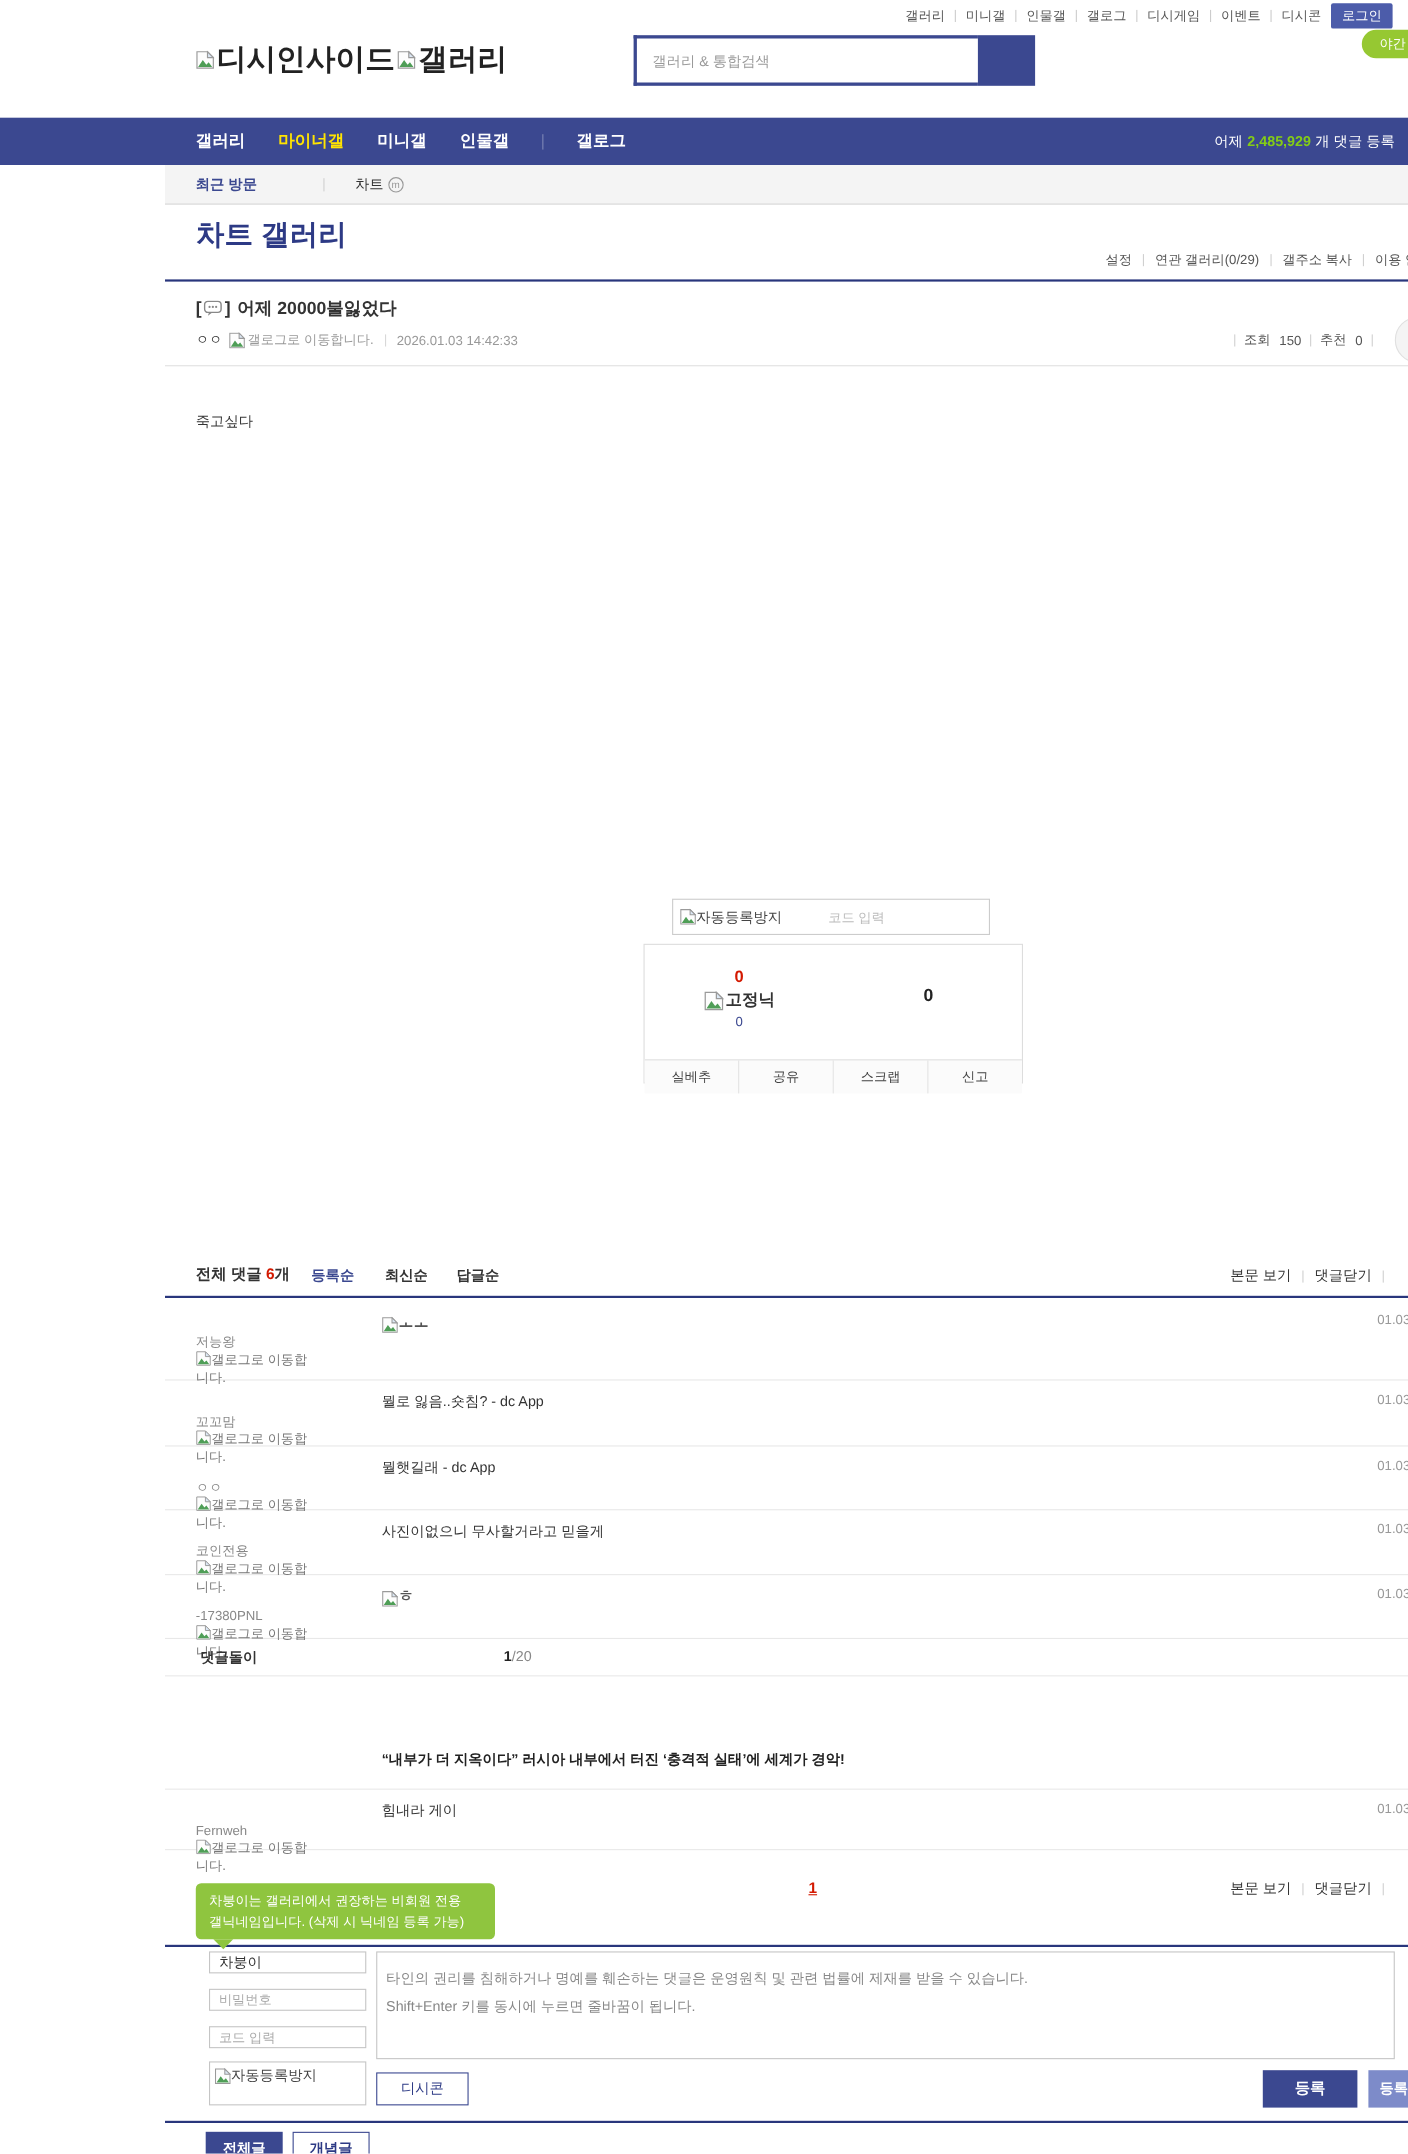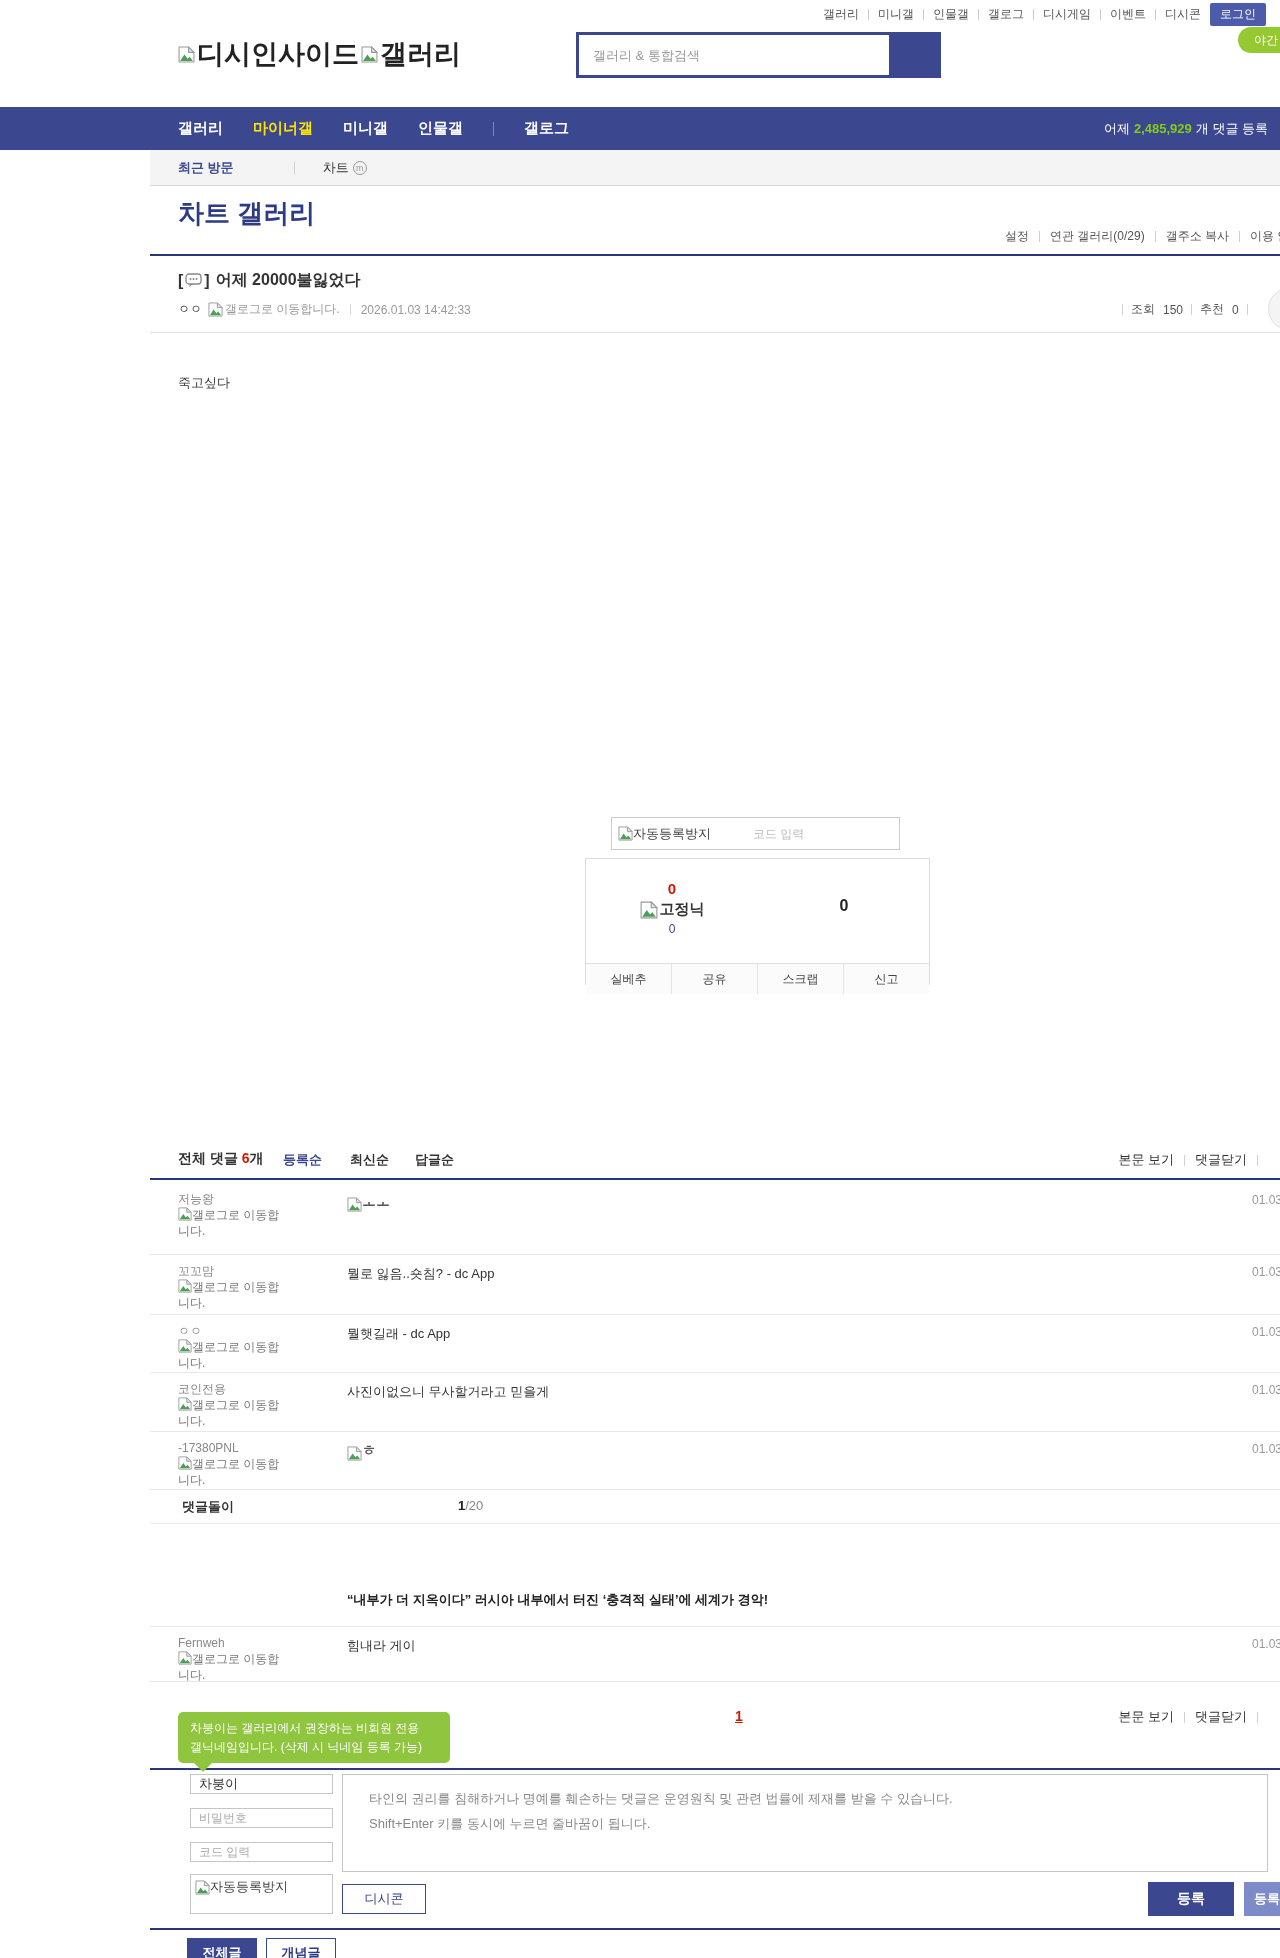--- a/index.html
+++ b/index.html
@@ -78,21 +78,21 @@
   .c-total b { color:#d31900; }
   .c-sort1 { position:absolute; left:133px; top:1px; font-weight:bold; color:#3b4890; cursor:pointer; }
   .c-sort2 { position:absolute; left:200px; top:1px; font-weight:bold; color:#333; cursor:pointer; }
   .c-sort3 { position:absolute; left:265px; top:1px; font-weight:bold; color:#333; cursor:pointer; }
   .c-right { position:absolute; right:22px; top:1px; display:flex; gap:10px; align-items:center; white-space:nowrap; }
   .c-right span { cursor:pointer; }
   .hr-navy-2 { position:absolute; top:1178px; left:150px; width:1130px; height:2px; background:#29367c; }
 
   .c-row { position:absolute; left:150px; width:1130px; border-bottom:1px solid #e8e8e8; }
   .c-name { position:absolute; left:28px; top:8px; width:110px; font-size:12px; color:#888; line-height:1.35; }
-  .c-nick { color:#888; cursor:pointer; }
+  .c-nick { color:#888; cursor:pointer;margin-top:21px; }
   .c-gallog { color:#777; cursor:pointer; }
   .c-gallog svg { vertical-align:-2px; }
   .c-text { position:absolute; left:197px; top:10px; font-size:13px; color:#333; }
   .c-date { position:absolute; left:1102px; top:10px; font-size:12px; color:#999; white-space:nowrap; }
   .c-alt { font-size:14px; color:#555; vertical-align:6px;font-weight:bold; }
 
   .bot-row { position:absolute; top:1490px; left:150px; width:1130px; height:34px; border-bottom:1px solid #e8e8e8; }
   .bot-name { position:absolute; left:32px; top:8px; font-size:13px; font-weight:bold; color:#333; }
   .bot-page { position:absolute; left:308px; top:8px; font-size:13px; color:#888; }
   .bot-page b { color:#222; }
@@ -111,21 +111,21 @@
 
   .hr-navy-3 { position:absolute; top:1768px; left:150px; width:1130px; height:2px; background:#29367c; }
 
   
   .f-input { position:absolute; left:190px; width:143px; height:20px; border:1px solid #c5c5c5; padding:0 8px; font-size:12px; color:#333; outline:none; }
   .f-input::placeholder { color:#aaa; }
   .f-nick { top:1774px; font-size:13px; }
   .f-pass { top:1808px; }
   .f-code { top:1842px; }
   .f-capbox { position:absolute; left:190px; top:1874px; width:143px; height:40px; border:1px solid #c5c5c5; display:flex; align-items:flex-start; padding:3px 4px; font-size:13px; color:#444; }
-  .f-textarea { position:absolute; left:342px; top:1774px; width:926px; height:98px; border:1px solid #c5c5c5; padding:12px 26px; font-size:13px; color:#888; line-height:1.9; cursor:text; }
+  .f-textarea { position:absolute; left:342px; top:1774px; width:926px; height:98px; border:1px solid #c5c5c5; padding:12px 8px; font-size:13px; color:#888; line-height:1.9; cursor:text; }
   .f-dccon { position:absolute; left:342px; top:1884px; width:84px; height:30px; border:1px solid #3b4890; background:#fff; color:#2d3a85; font-size:13px; cursor:pointer; }
   .f-submit { position:absolute; left:1148px; top:1882px; width:86px; height:34px; background:#3b4890; color:#fff; border:none; font-size:14px; font-weight:bold; cursor:pointer; }
   .f-submit2 { position:absolute; left:1244px; top:1882px; width:76px; height:34px; background:#7d8bc9; color:#fff; border:none; font-size:13px; font-weight:bold; text-align:left; padding-left:10px; cursor:pointer; }
 
   .hr-navy-4 { position:absolute; top:1928px; left:150px; width:1130px; height:2px; background:#29367c; }
   .btn-all { position:absolute; left:187px; top:1938px; width:70px; height:30px; background:#3b4890; color:#fff; border:none; font-size:13px; font-weight:bold; cursor:pointer; }
   .btn-concept { position:absolute; left:266px; top:1938px; width:70px; height:30px; background:#fff; color:#2d3a85; border:1px solid #3b4890; font-size:13px; font-weight:bold; cursor:pointer; }
 
   svg.bimg { flex:0 0 auto; }
 </style>

